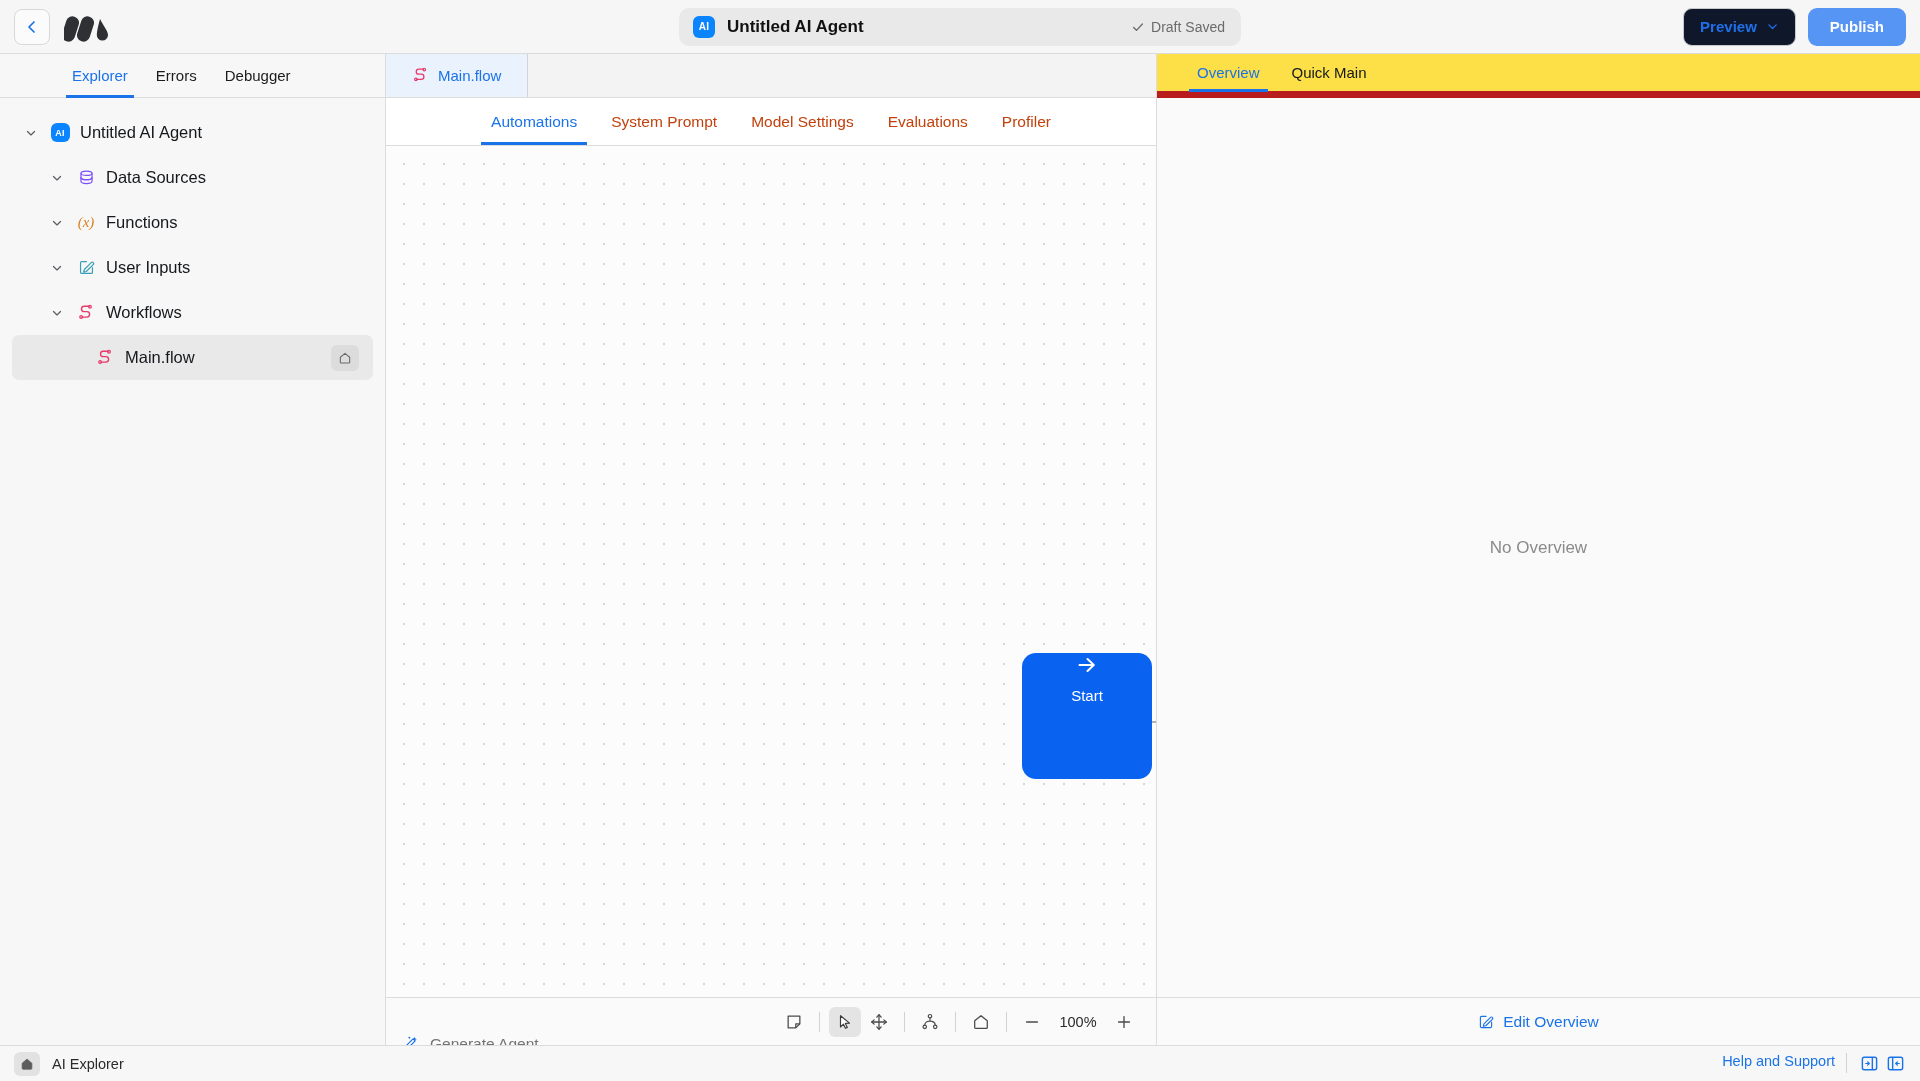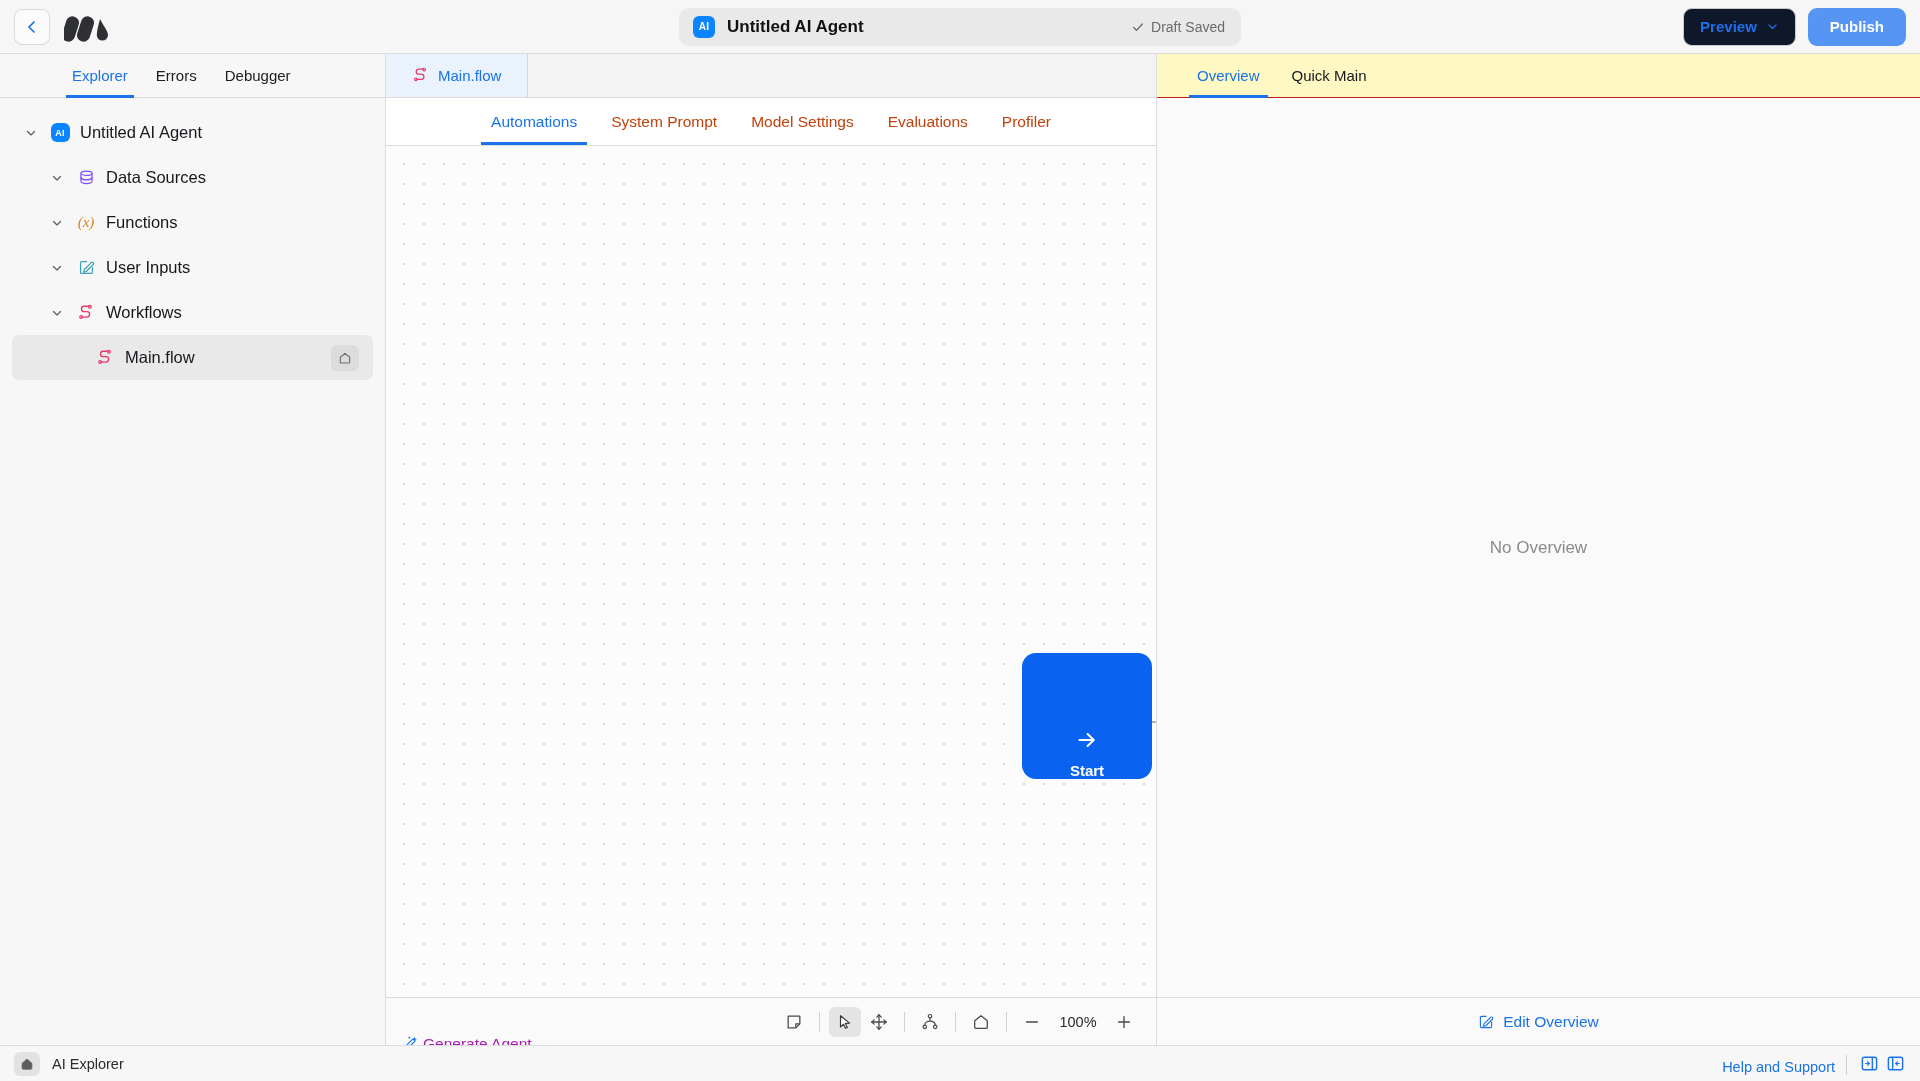--- a/index.html
+++ b/index.html
@@ -147,55 +147,55 @@
     background-color: #fcfcfc;
     background-image: radial-gradient(#d6d6d6 1.1px, transparent 1.1px);
     background-size: 20px 20px;
     background-position: 8px 8px;
     overflow: hidden;
   }
   .node {
     position: absolute; width: 130px; height: 126px;
     border-radius: 14px;
     display: flex; flex-direction: column;
-    align-items: center; justify-content: flex-end; gap: 10px;
-    color: #fff; font-size: 15px; font-weight: bold;
+    align-items: center; justify-content: flex-start; gap: 10px;
+    color: #fff; font-size: 15px; font-weight: normal;
     cursor: pointer;
   }
   .node-start { left: 636px; top: 507px; background: #0a62f0; }
   .edge { position: absolute; left: 766px; top: 569px; }
 
   .bottombar {
     height: 48px; min-height: 48px;
     border-top: 1px solid #dcdcdc; background: #fafafa;
     display: flex; align-items: center; padding: 0 16px;
   }
   .gen-agent {
-    display: flex; align-items: center; gap: 4px;
-    color: #a21caf; font-size: 15.5px; cursor: pointer; margin-top: 44px;
+    display: flex; align-items: center; gap: 11px;
+    color: #737373; font-size: 15.5px; cursor: pointer; margin-top: 44px;
   }
   .zoom-tools { margin-left: auto; display: flex; align-items: center; gap: 2px; }
   .tool {
     width: 32px; height: 30px; border-radius: 6px;
     display: flex; align-items: center; justify-content: center; cursor: pointer;
   }
   .tool.active { background: #e4e4e4; }
   .vsep { width: 1px; height: 20px; background: #d2d2d2; margin: 0 7px; }
   .zoom-pct { font-size: 14.5px; color: #2a2a2a; width: 56px; text-align: center; cursor: pointer; }
 
   
   .rightpanel {
     width: 764px; min-width: 764px;
     border-left: 1px solid #dcdcdc;
     background: #fafafa;
     display: flex; flex-direction: column;
   }
   .right-tabs {
     height: 44px; min-height: 44px; display: flex; align-items: stretch;
-    padding-left: 24px; border-bottom: 1px solid #b91c1c; background: #fef9c3;
+    padding-left: 24px; border-bottom: 7px solid #b91c1c; background: #fde047;
   }
   .rtab {
     display: flex; align-items: center; padding: 0 16px;
     font-size: 15px; color: #15181c; position: relative; cursor: pointer;
   }
   .rtab.active { color: #1a73e8; }
   .rtab.active::after {
     content: ""; position: absolute; left: 8px; right: 8px; bottom: -1px;
     height: 3px; background: #1a73e8;
   }
@@ -214,21 +214,21 @@
     height: 36px; min-height: 36px;
     background: #f7f7f7; border-top: 1px solid #dcdcdc;
     display: flex; align-items: center; padding: 0 14px;
   }
   .status-left { display: flex; align-items: center; gap: 12px; }
   .home-sq {
     width: 26px; height: 24px; border-radius: 6px; background: #e2e2e2;
     display: flex; align-items: center; justify-content: center; cursor: pointer;
   }
   .status-name { font-size: 14.5px; color: #2b2b2b; }
-  .status-right { margin-left: auto; display: flex; align-items: flex-end; gap: 4px; }
+  .status-right { margin-left: auto; display: flex; align-items: flex-start; gap: 4px; }
   .status-link { color: #1a73e8; font-size: 14.5px; cursor: pointer; }
   .panel-btn { width: 22px; height: 22px; display:flex; align-items:center; justify-content:center; cursor: pointer; }
 </style>
 </head>
 <body>
 
 <div class="topbar">
   <div class="back-btn">
     <svg width="16" height="16" viewBox="0 0 16 16">
       <path d="M10 3 L5 8 L10 13" fill="none" stroke="#1a73e8" stroke-width="1.7" stroke-linecap="round" stroke-linejoin="round"></path>

